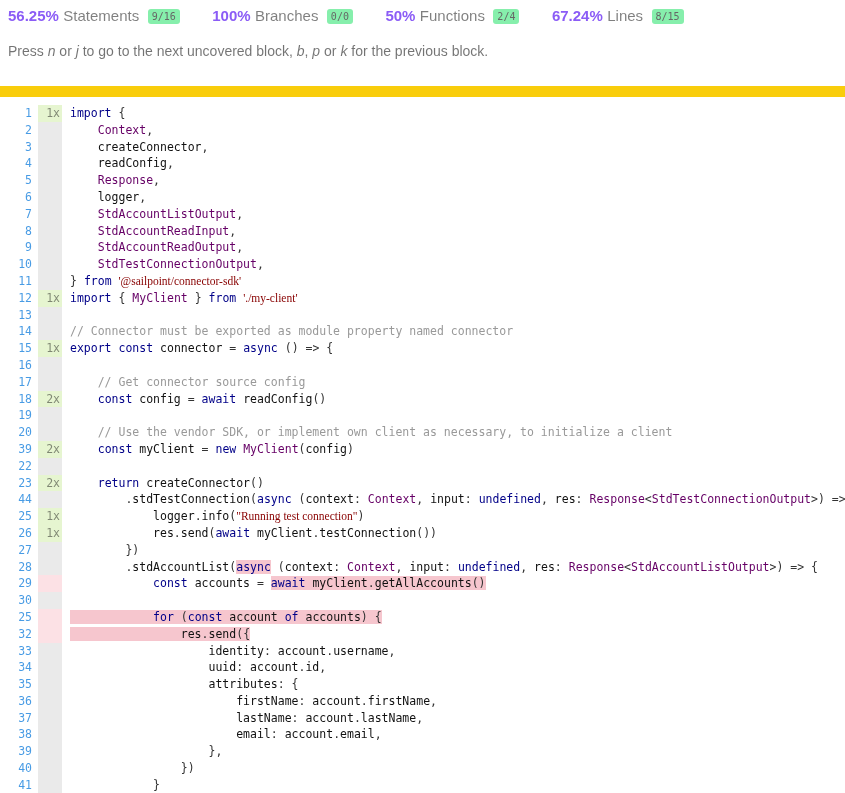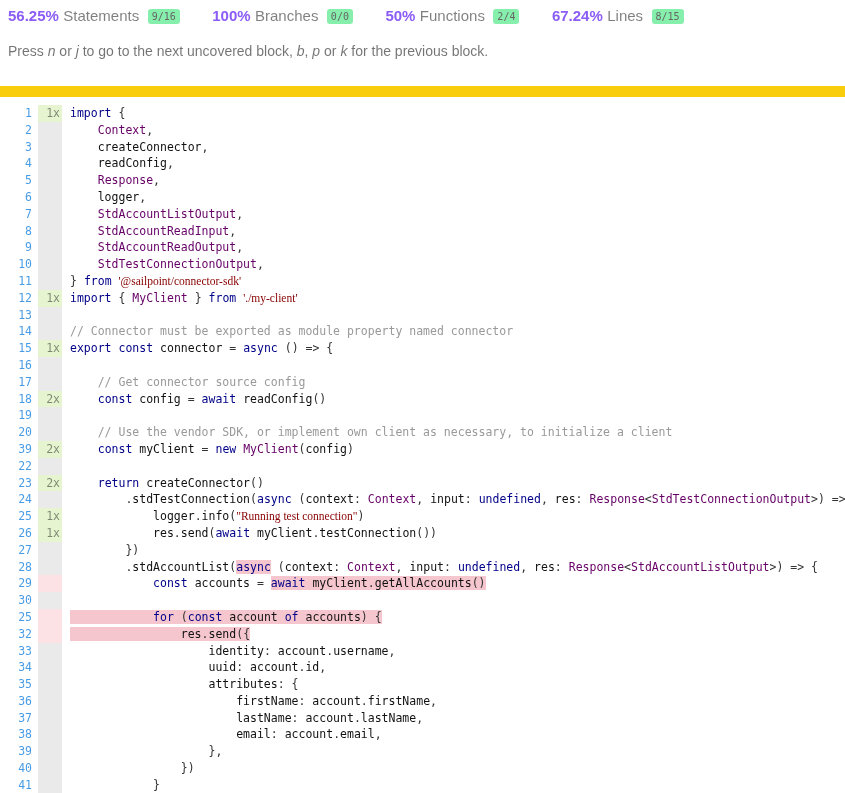--- a/index.html
+++ b/index.html
@@ -111,21 +111,21 @@
           <a class="ln" href="#L14">14</a>
           <a class="ln" href="#L15">15</a>
           <a class="ln" href="#L16">16</a>
           <a class="ln" href="#L17">17</a>
           <a class="ln" href="#L18">18</a>
           <a class="ln" href="#L19">19</a>
           <a class="ln" href="#L20">20</a>
           <a class="ln" href="#L21">39</a>
           <a class="ln" href="#L22">22</a>
           <a class="ln" href="#L23">23</a>
-          <a class="ln" href="#L24">24</a>
+          <a class="ln" href="#L24">44</a>
           <a class="ln" href="#L25">25</a>
           <a class="ln" href="#L26">26</a>
           <a class="ln" href="#L27">27</a>
           <a class="ln" href="#L28">28</a>
           <a class="ln" href="#L29">29</a>
           <a class="ln" href="#L30">30</a>
           <a class="ln" href="#L31">25</a>
           <a class="ln" href="#L32">32</a>
           <a class="ln" href="#L33">33</a>
           <a class="ln" href="#L34">34</a>

